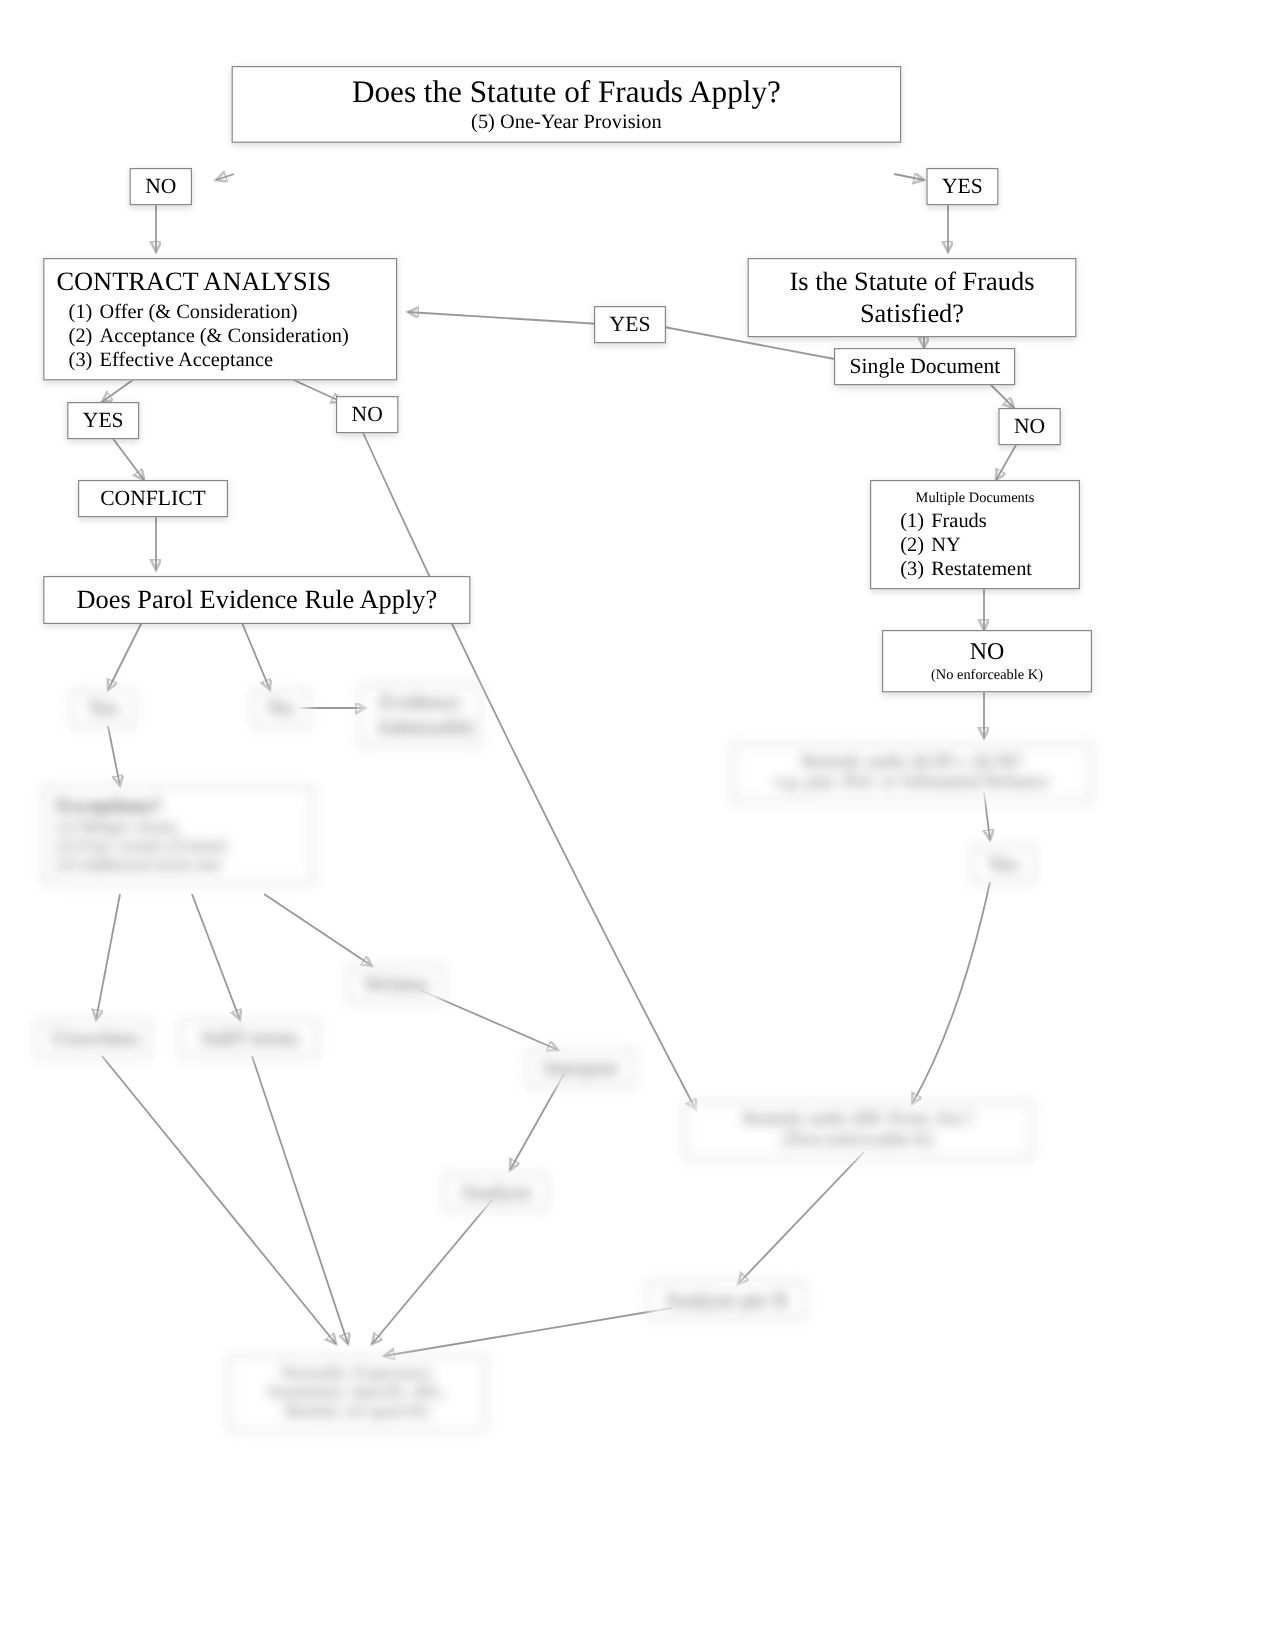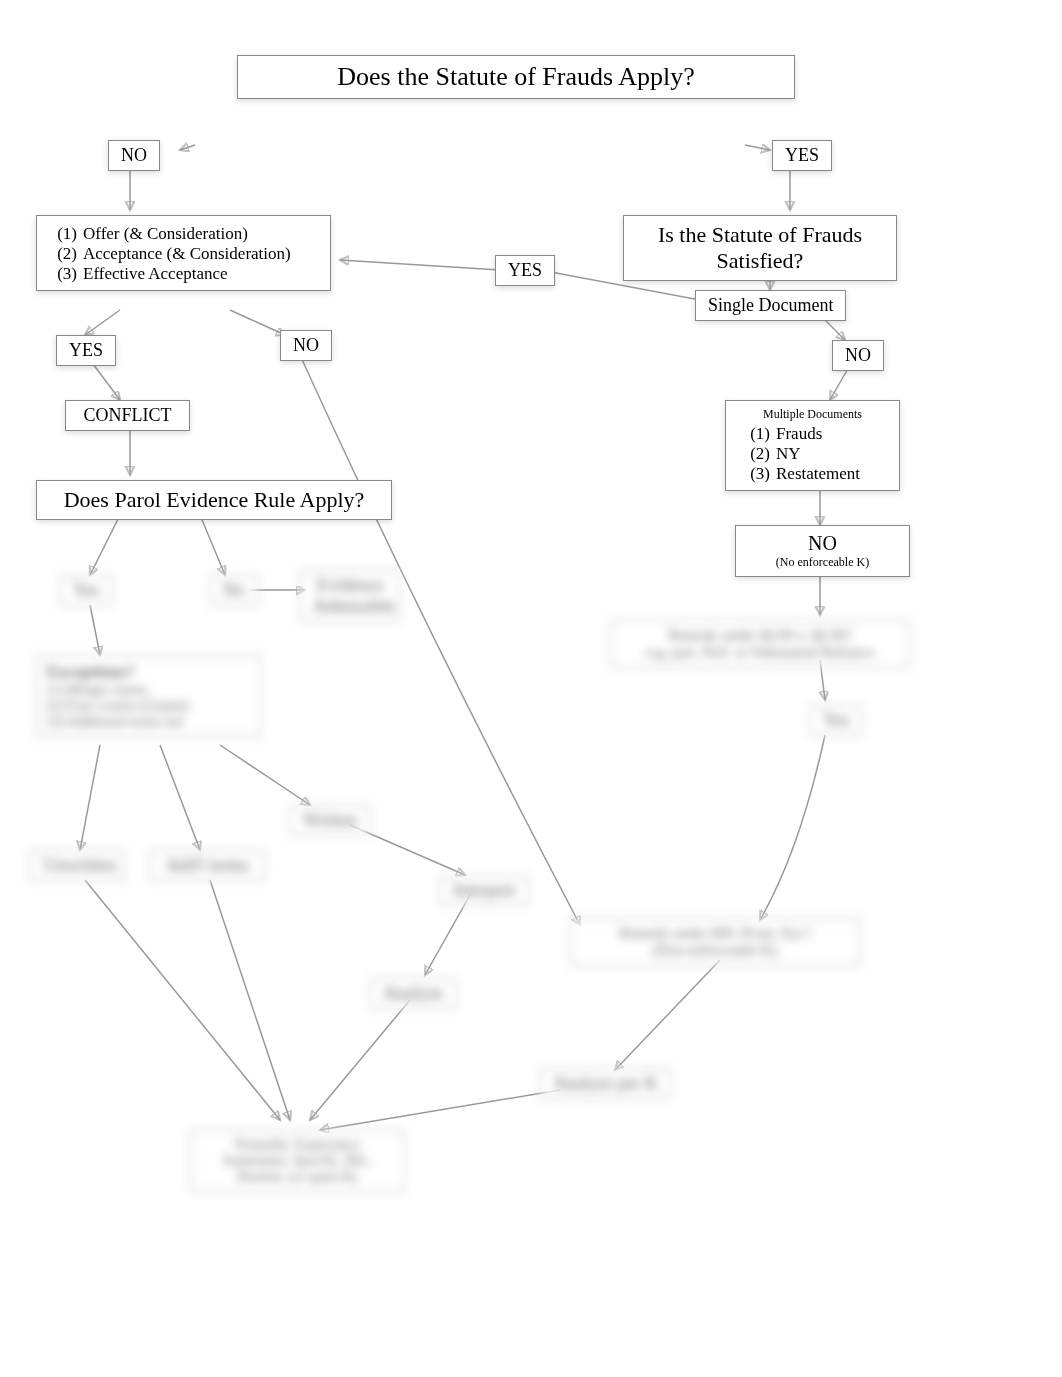--- a/index.html
+++ b/index.html
@@ -127,28 +127,30 @@
 
   <path d="M85,880 L280,1120" marker-end="url(#arrow)"></path>
   <path d="M210,880 L290,1120" marker-end="url(#arrow)"></path>
   <path d="M410,1000 L310,1120" marker-end="url(#arrow)"></path>
 
   <path d="M720,960 L615,1070" marker-end="url(#arrow)"></path>
 
   <path d="M560,1090 L320,1130" marker-end="url(#arrow)"></path>
 </svg>
 
-<div class="node shadow" style="left:193px; top:55px; width:558px;margin-left:44px;">
+<div class="node shadow" style="left:193px; top:55px; width:558px;">
   <div class="title big">Does the Statute of Frauds Apply?</div>
+  <div class="prov-last">(5)  One-Year Provision</div>
 </div>
 
 <div class="node small shadow" style="left:108px; top:140px;"><span>NO</span></div>
 <div class="node small shadow" style="left:772px; top:140px;"><span>YES</span></div>
 
 <div class="node shadow" style="left:36px; top:215px; width:295px; text-align:left;">
+  <div class="title" style="font-size:22px;">CONTRACT ANALYSIS</div>
   <div class="items">
     <div class="row">
         <span class="num">(1)</span>
         <span>Offer (&amp; Consideration)</span>
       </div>
     <div class="row">
         <span class="num">(2)</span>
         <span>Acceptance (&amp; Consideration)</span>
       </div>
     <div class="row">

